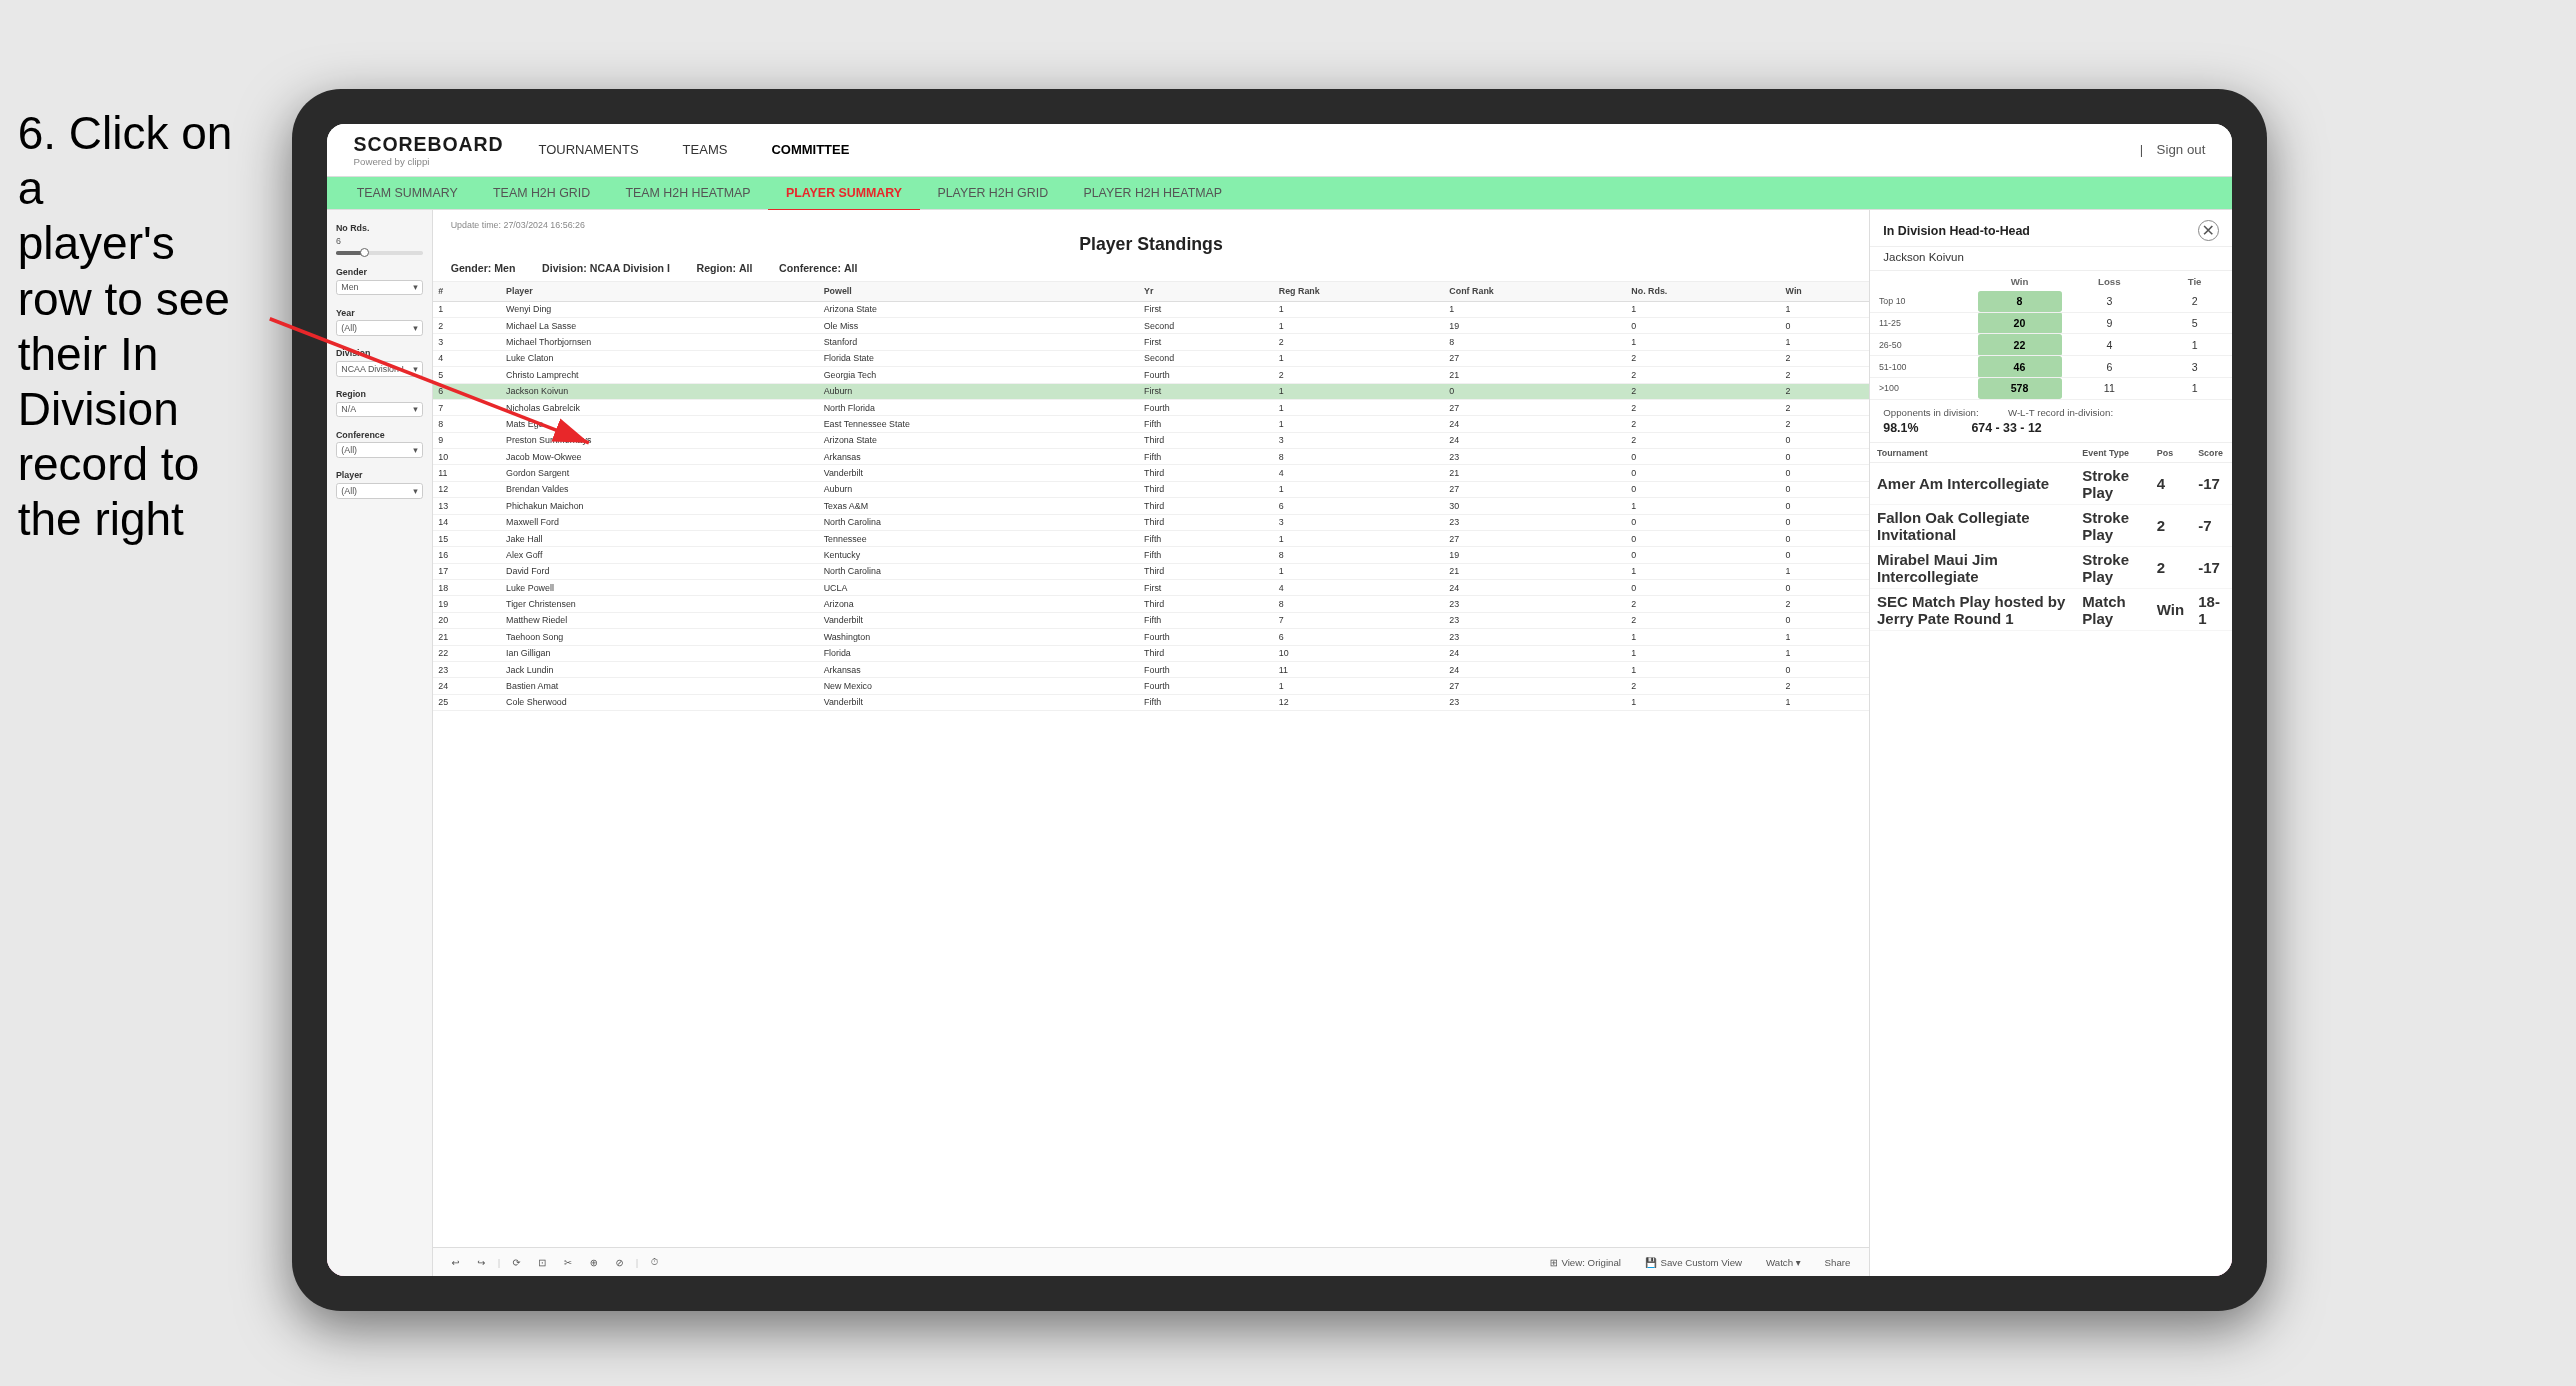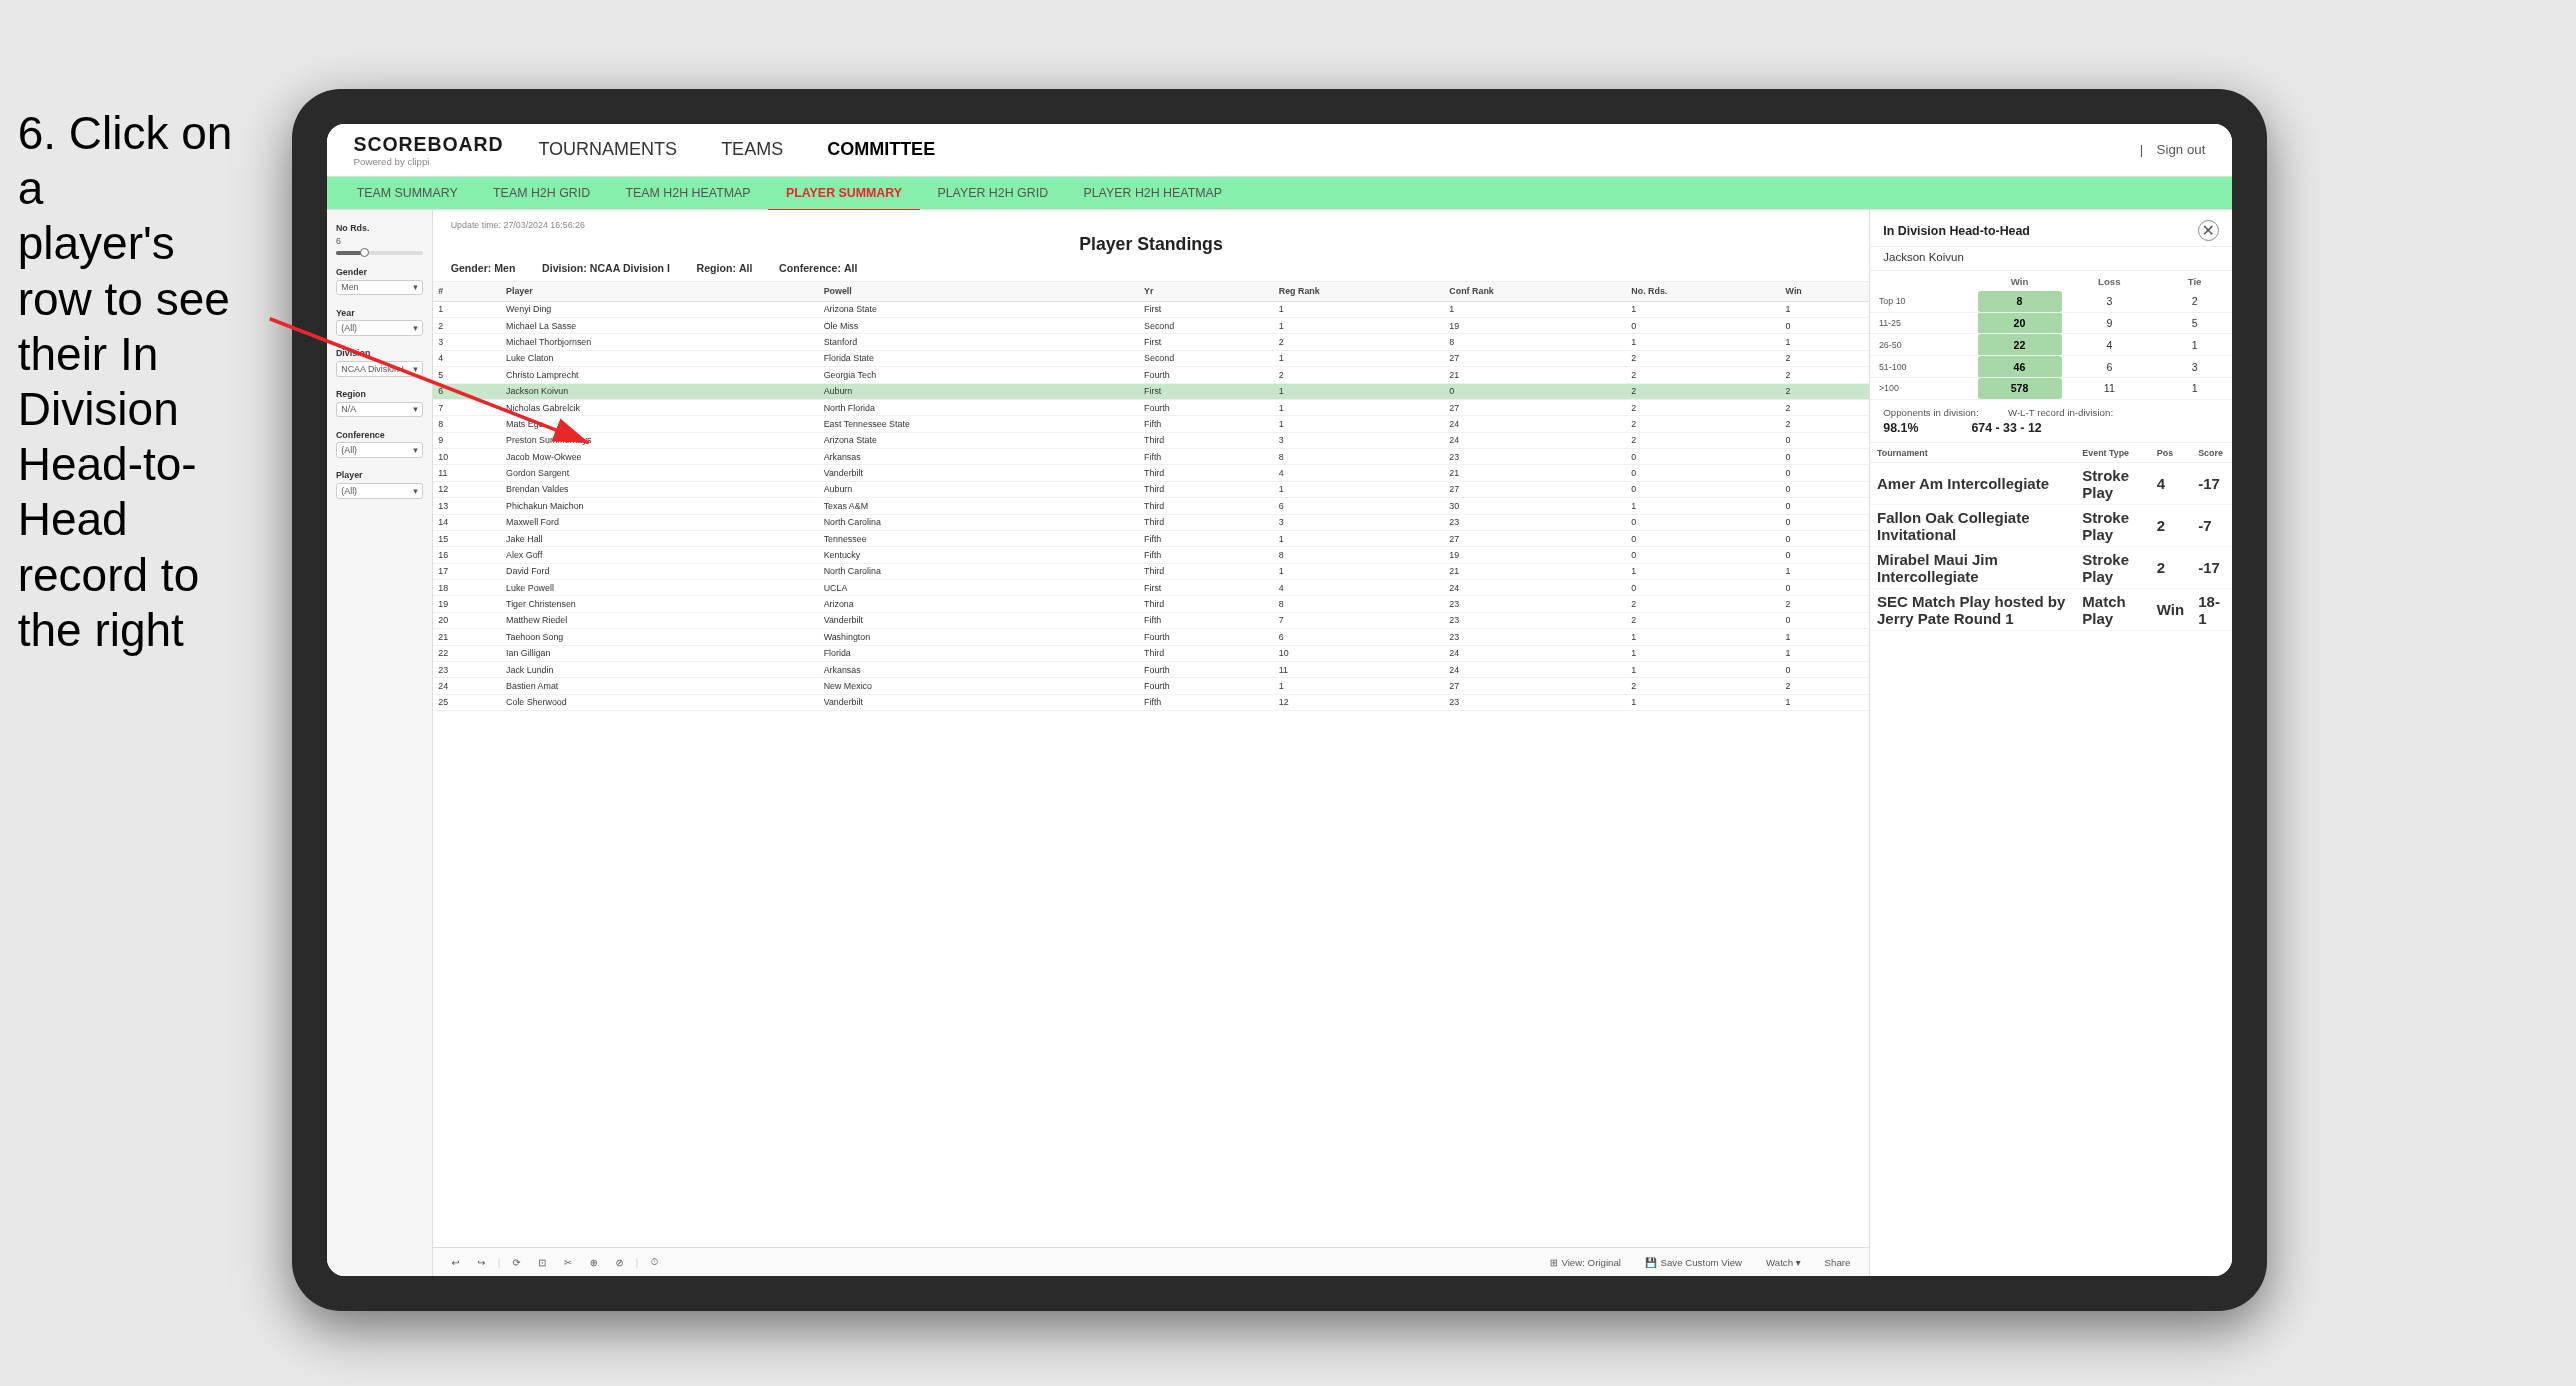--- a/index.html
+++ b/index.html
@@ -77,21 +77,21 @@
       color: #888;
     }
 
     .nav-items {
       display: flex;
       gap: 44px;
       flex: 1;
     }
 
     .nav-item {
-      font-size: 18px;
+      font-size: 13px;
       color: #333;
       cursor: pointer;
       font-weight: 500;
       padding: 4.4px 0;
     }
 
     .nav-item.active {
       color: #000;
       font-weight: 700;
     }
@@ -464,21 +464,20 @@
       z-index: 100;
     }
   </style>
 </head>
 <body>
 
 <div class="instruction-text">
   <div>6. Click on a</div>
   <div>player's row to see</div>
   <div>their In Division</div>
-  <div>Head-to-Head</div>
   <div>record to the right</div>
 </div>
 
 <svg class="arrow-svg" viewBox="0 0 450 220">
   <defs>
     <marker id="arrowhead" markerWidth="10" markerHeight="7" refX="10" refY="3.5" orient="auto">
       <polygon points="0 0, 10 3.5, 0 7" fill="#e8272a"></polygon>
     </marker>
   </defs>
   <line x1="20" y1="20" x2="380" y2="160" stroke="#e8272a" stroke-width="4" marker-end="url(#arrowhead)"></line>

